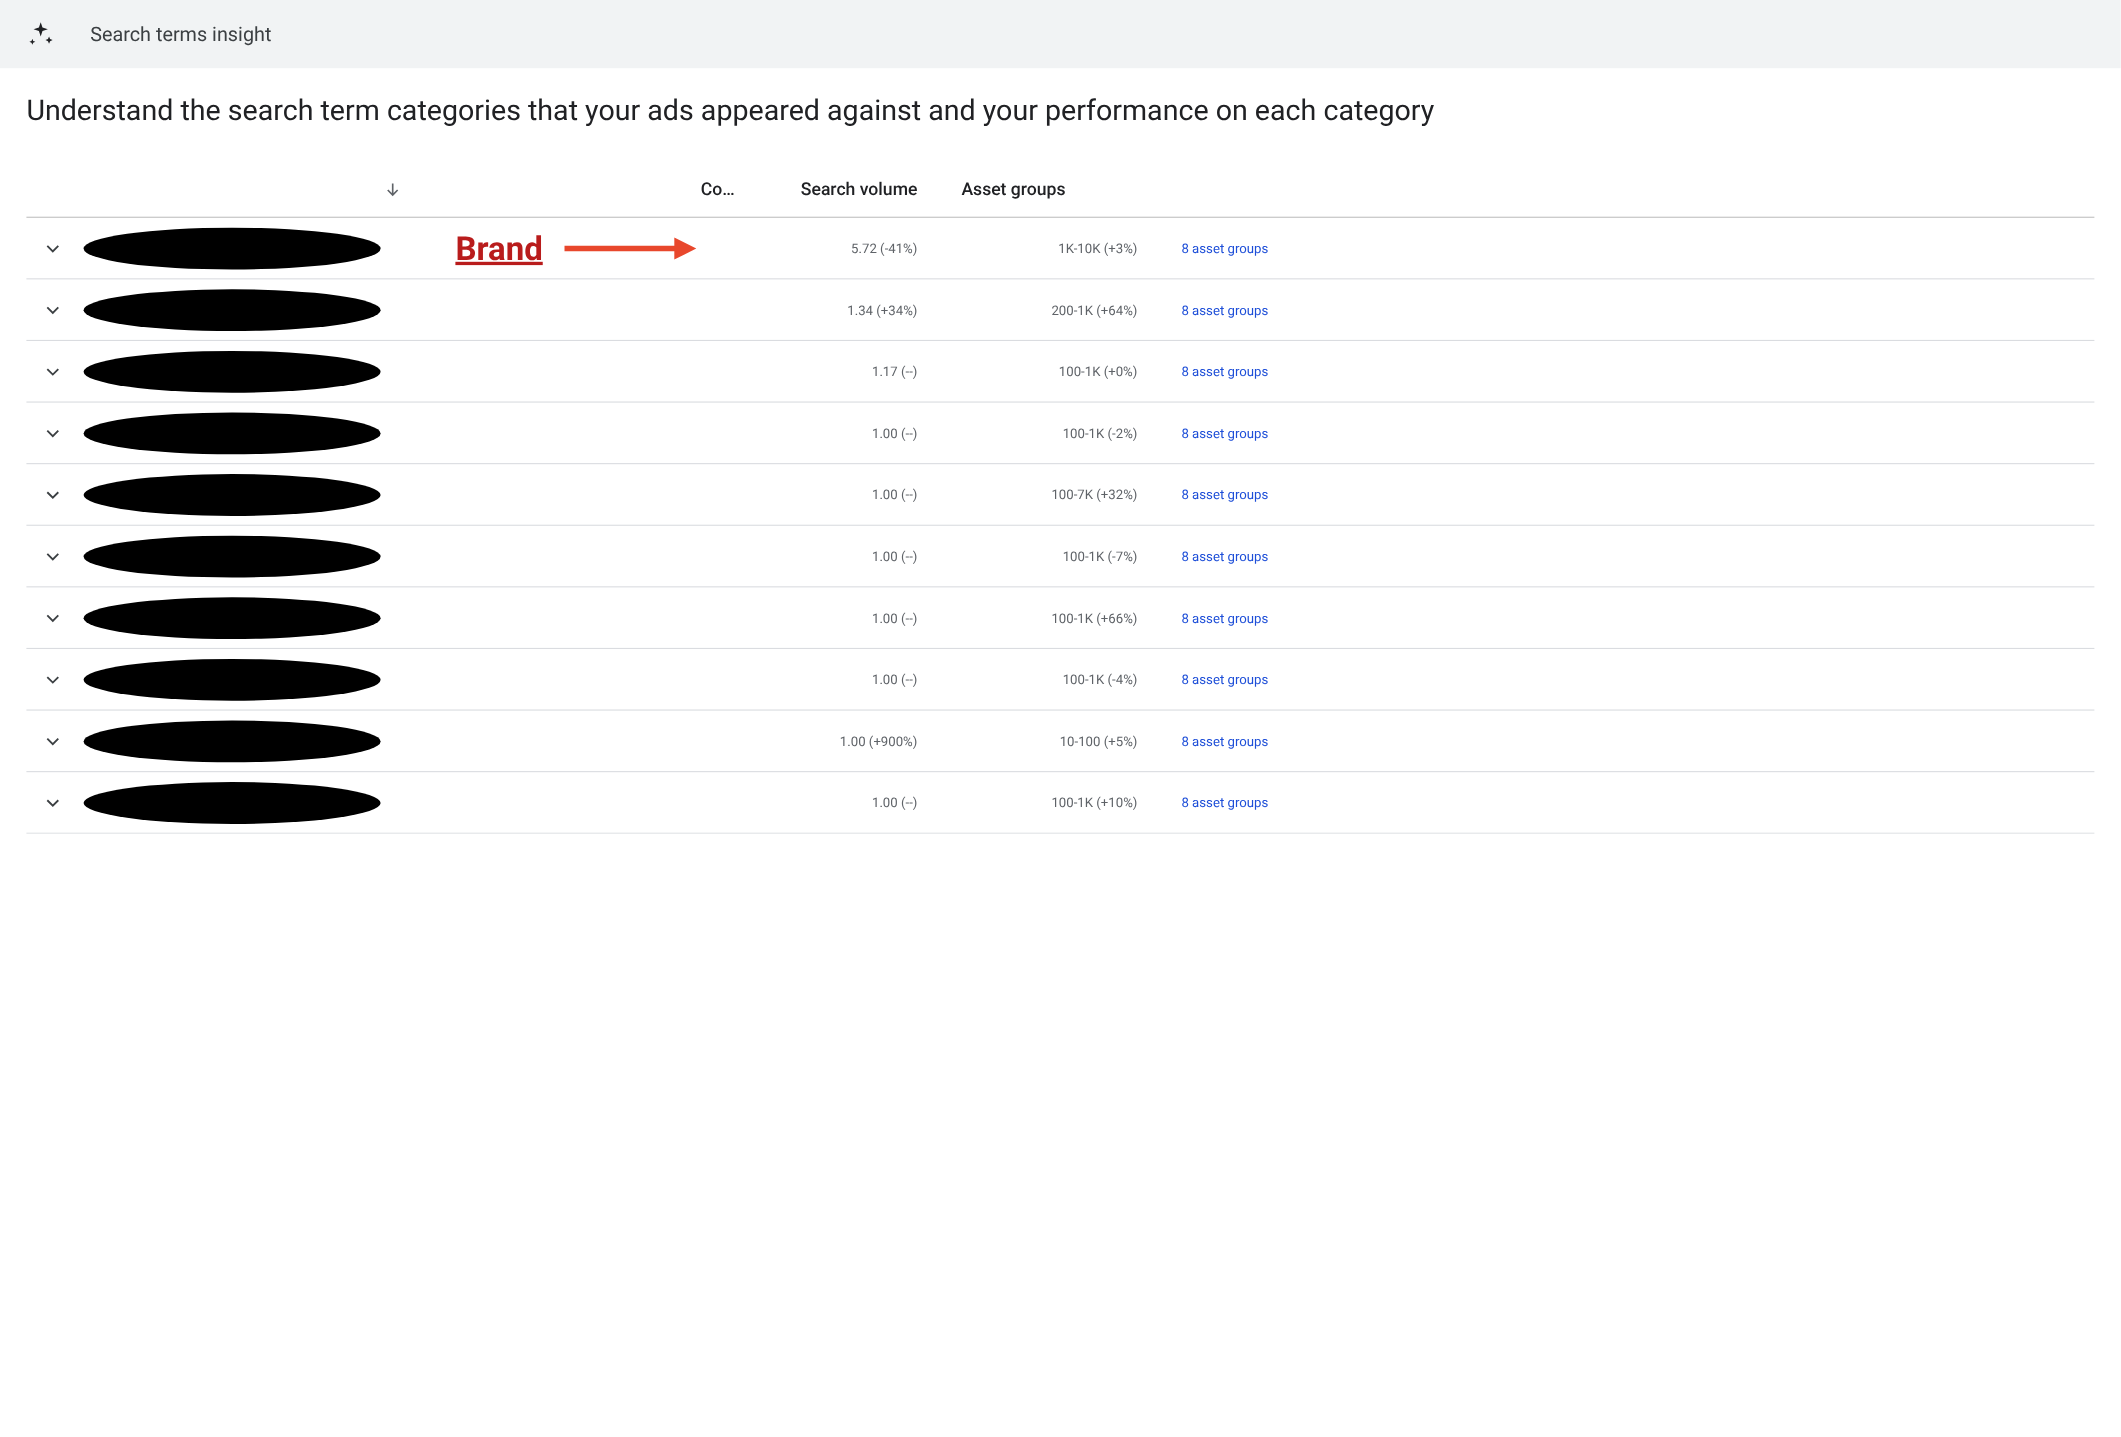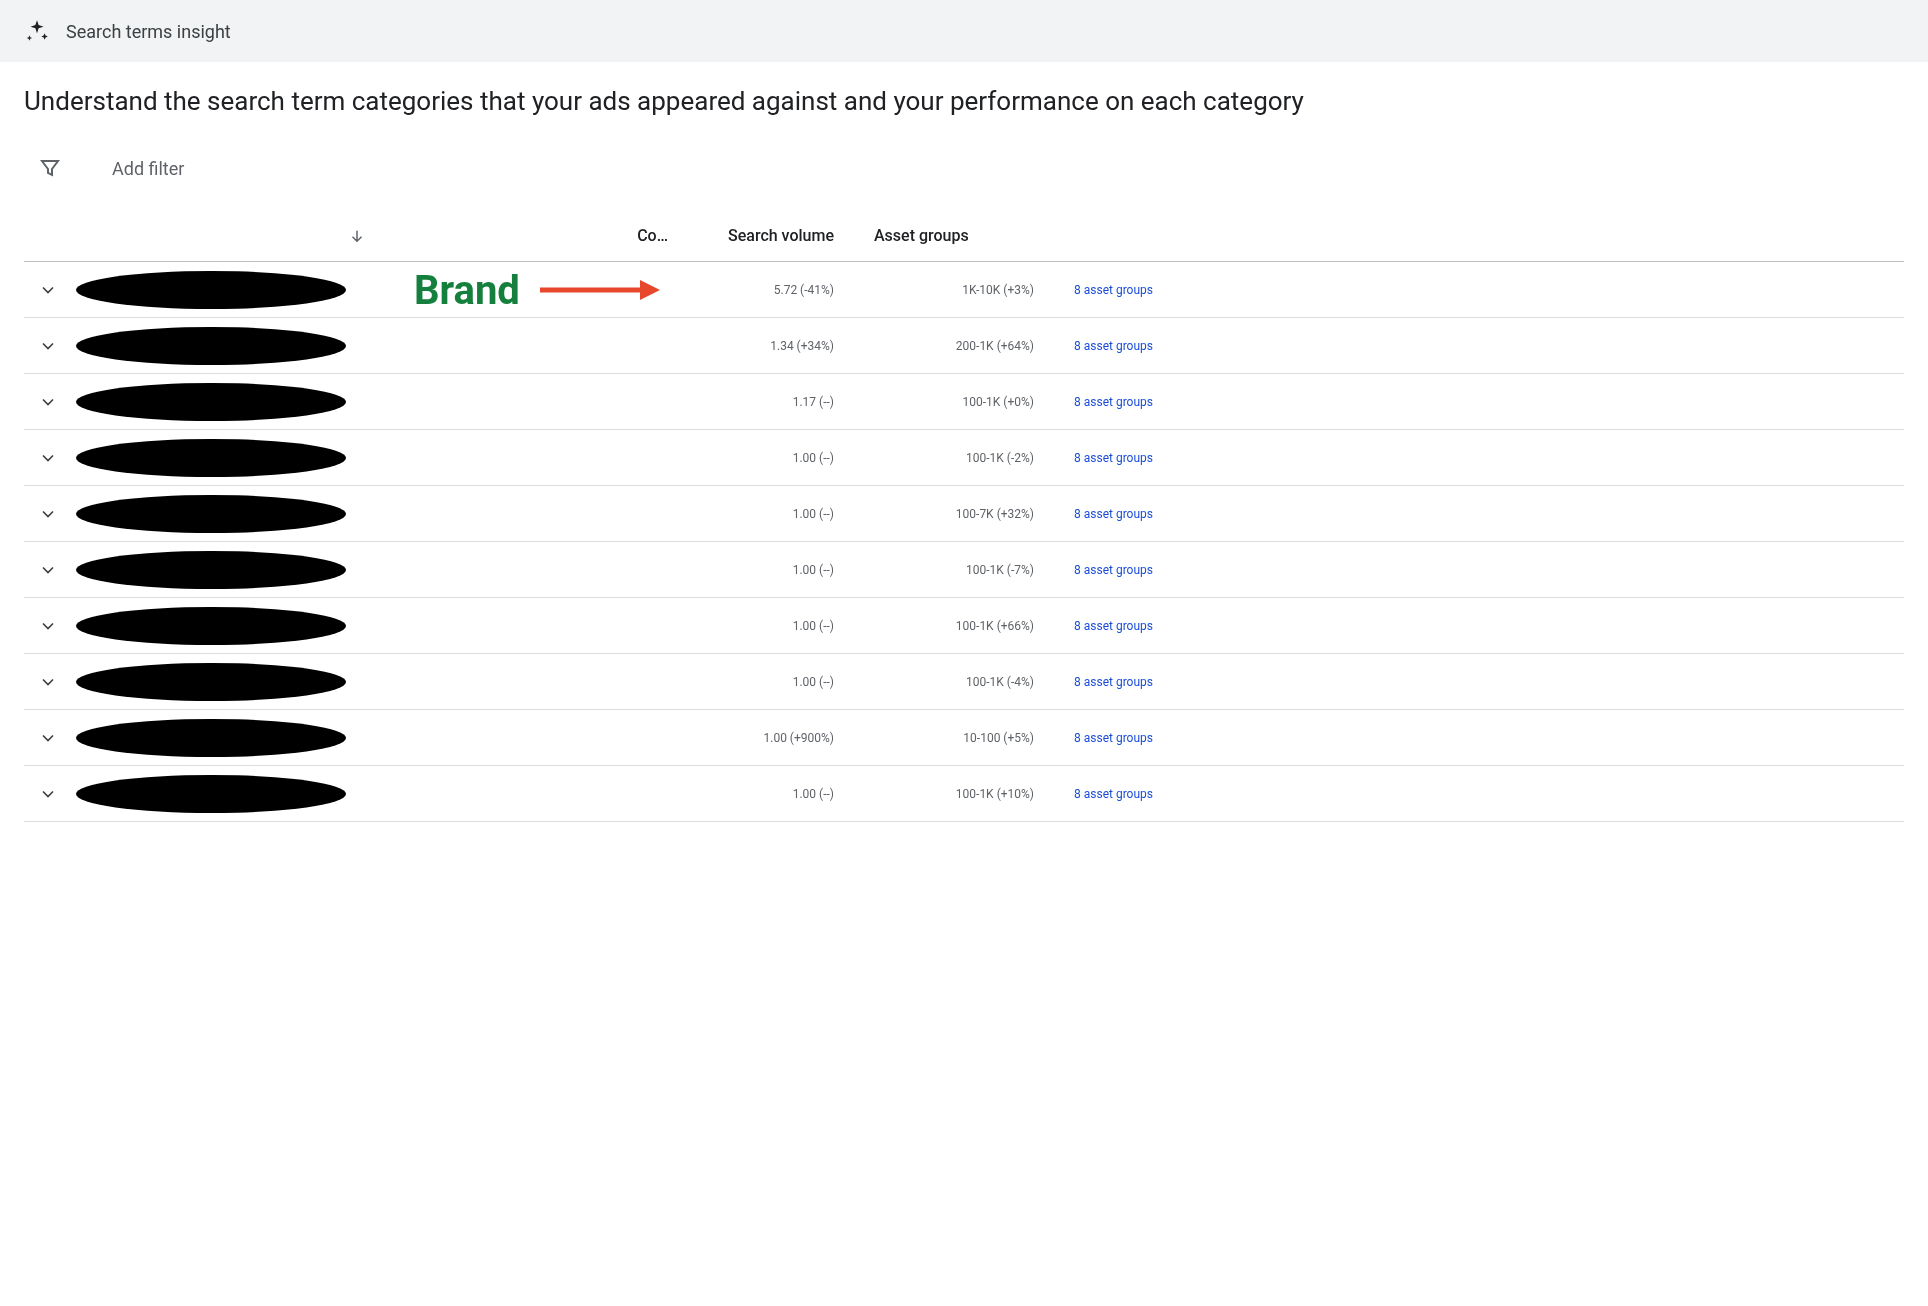--- a/index.html
+++ b/index.html
@@ -7,21 +7,21 @@
       font-family: 'Google Sans', Roboto, Arial, sans-serif;
       background: #fff;
       color: #3c4043;
     }
     
     .header-bar {
       background: #f1f3f4;
       padding: 18px 24px;
       display: flex;
       align-items: center;
-      gap: 16px;
+      gap: 32px;
     }
     .sparkle-icon { width: 26px; height: 26px; flex-shrink: 0; }
     .header-title { font-size: 18px; color: #3c4043; }
     
     .content { padding: 24px 24px 0 24px; }
     
     .page-heading {
       font-size: 26px;
       color: #202124;
       font-weight: 400;
@@ -86,47 +86,42 @@
       position: absolute;
       left: 390px;
       top: 0;
       height: 56px;
       display: flex;
       align-items: center;
       gap: 20px;
       pointer-events: none;
     }
     .annotation-label {
-      color: #15803d;
-      font-size: 40px;
+      color: #b91c1c;
+      font-size: 30px;
       font-weight: 700;
+      text-decoration: underline;
     }
     .arrow-svg { width: 120px; height: 24px; }
     
     .category-head-text { padding-left: 12px; }
   </style>
 </head>
 <body>
 
 <div class="header-bar">
   <svg class="sparkle-icon" viewBox="0 0 24 24" fill="#202124">
     <path d="M12 2l1.5 4.5L18 8l-4.5 1.5L12 14l-1.5-4.5L6 8l4.5-1.5L12 2z M19 14l.9 2.1L22 17l-2.1.9L19 20l-.9-2.1L16 17l2.1-.9L19 14z M5 16l.7 1.8L7.5 18.5l-1.8.7L5 21l-.7-1.8L2.5 18.5l1.8-.7L5 16z"></path>
   </svg>
   <span class="header-title">Search terms insight</span>
 </div>
 
 <div class="content">
   <h1 class="page-heading">Understand the search term categories that your ads appeared against and your performance on each category</h1>
 
-  <div class="filter-row">
-    <svg class="filter-icon" viewBox="0 0 24 24" fill="none" stroke="#5f6368" stroke-width="2">
-      <path d="M4 5h16L14 13v6l-4-2v-4L4 5z"></path>
-    </svg>
-    <span class="filter-label">Add filter</span>
-  </div>
 
   <div class="table">
 
     <div class="trow head">
       <div></div>
       <svg class="sort-arrow" viewBox="0 0 24 24" fill="none" stroke="currentColor" stroke-width="2">
           <path d="M12 5v14M6 13l6 6 6-6"></path>
         </svg>
       <div class="cell conv-head">
         <span>Co…</span>

